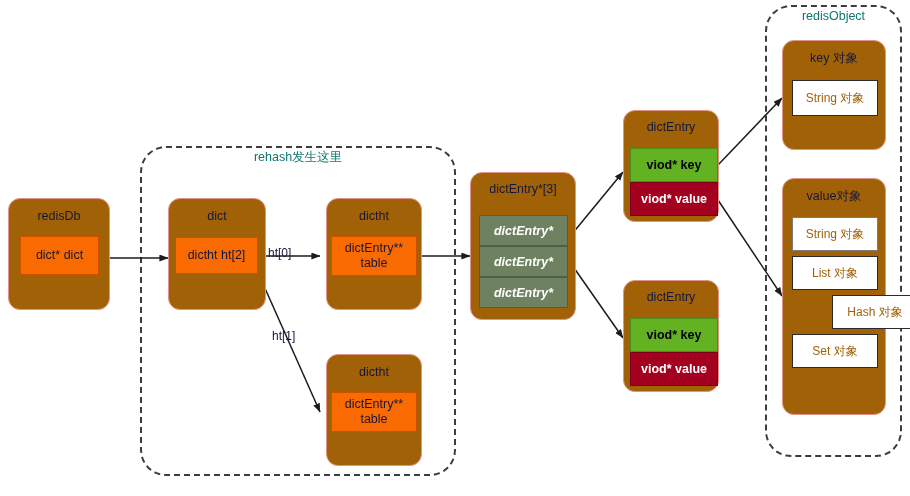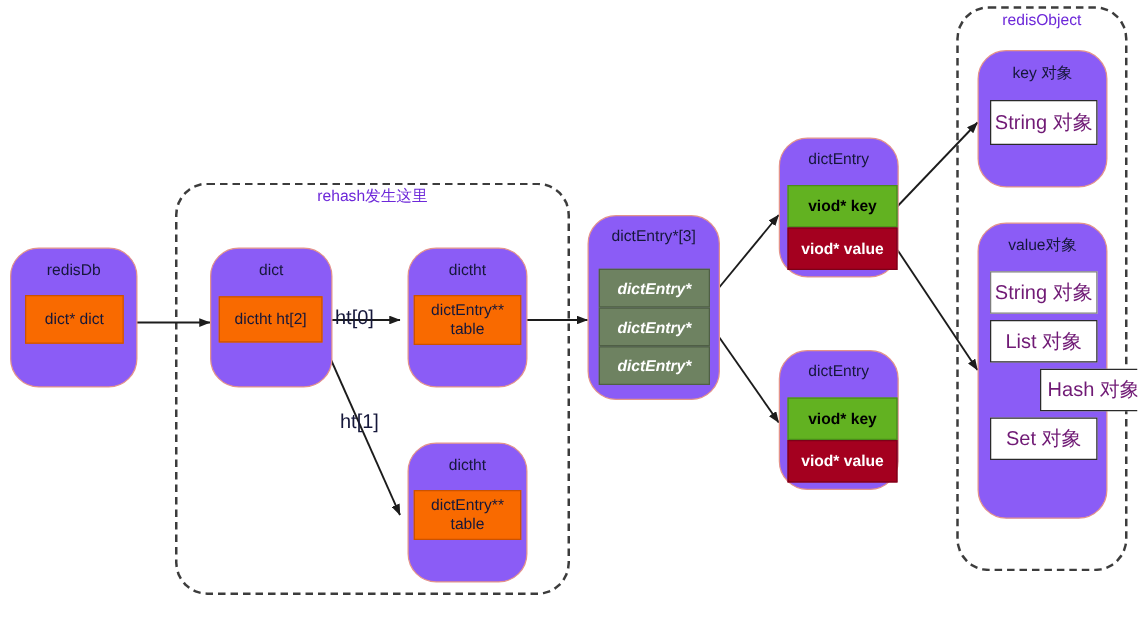--- a/index.html
+++ b/index.html
@@ -22,23 +22,23 @@
     position: absolute;
     left: 0;
     top: 0;
     width: 910px;
     height: 496px;
     pointer-events: none;
   }
   
   .pinkbox {
     position: absolute;
-    background: #8b5cf6;
+    background: #a16207;
     border: 1.4px solid #e4938b;
-    border-radius: 23px;
+    border-radius: 12px;
     box-sizing: border-box;
   }
   .boxtitle {
     position: absolute;
     left: 0;
     right: 0;
     text-align: center;
     font-size: 12.5px;
     color: #15173a;
     white-space: nowrap;
@@ -98,45 +98,45 @@
   }
   
   .whitecell {
     position: absolute;
     background: #ffffff;
     border: 1.3px solid #2a2a2a;
     box-sizing: border-box;
     display: flex;
     align-items: center;
     justify-content: center;
-    font-size: 16px;
-    color: #701a75;
+    font-size: 12px;
+    color: #a16207;
   }
   .whitecell.shaded {
     border-color: #7d7d7d;
   }
   
   .dashgroup {
     position: absolute;
     border: 2px dashed #3c3c3c;
     border-radius: 26px;
     box-sizing: border-box;
     background: transparent;
   }
   .dashlabel {
     position: absolute;
     font-size: 12.5px;
-    color: #6d28d9;
+    color: #0f766e;
     white-space: nowrap;
     background: transparent;
   }
   
   .edgelabel {
     position: absolute;
-    font-size: 16px;
+    font-size: 12px;
     color: #15173a;
     white-space: nowrap;
   }
 </style>
 </head>
 <body>
 
 <div id="canvas">
 
   <div class="dashgroup" style="left:140px; top:146px; width:316px; height:330px;"></div>

